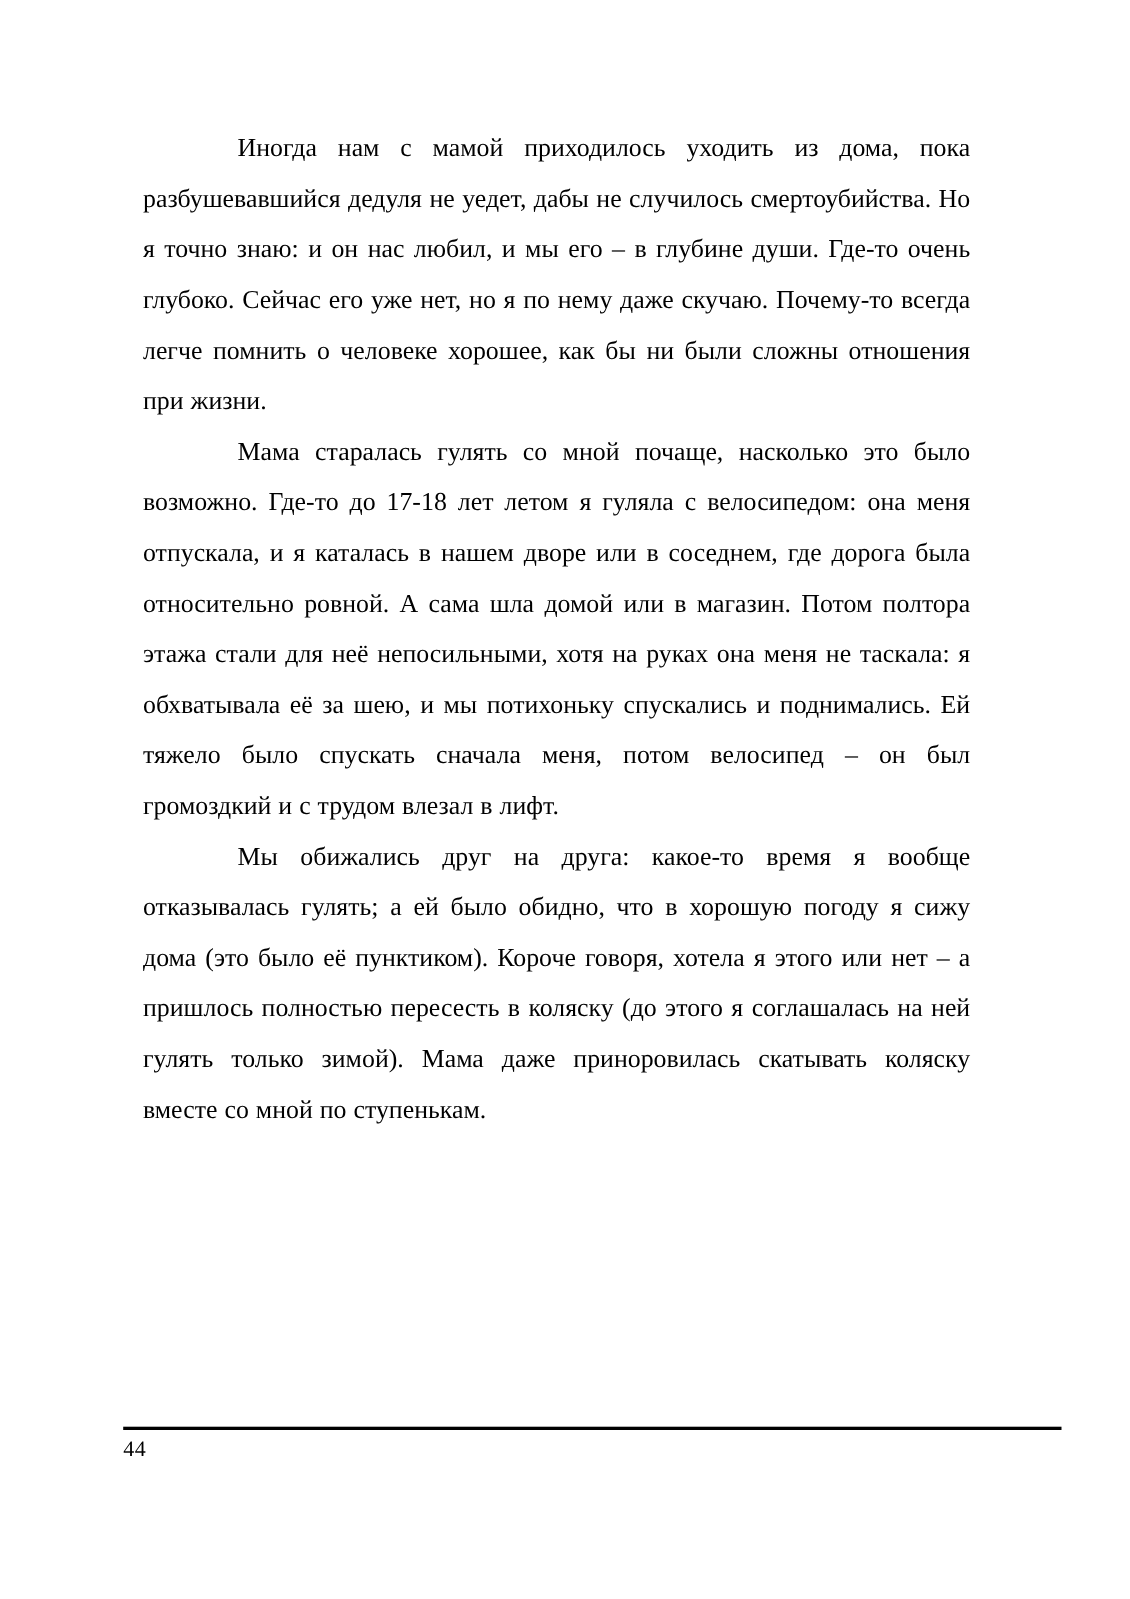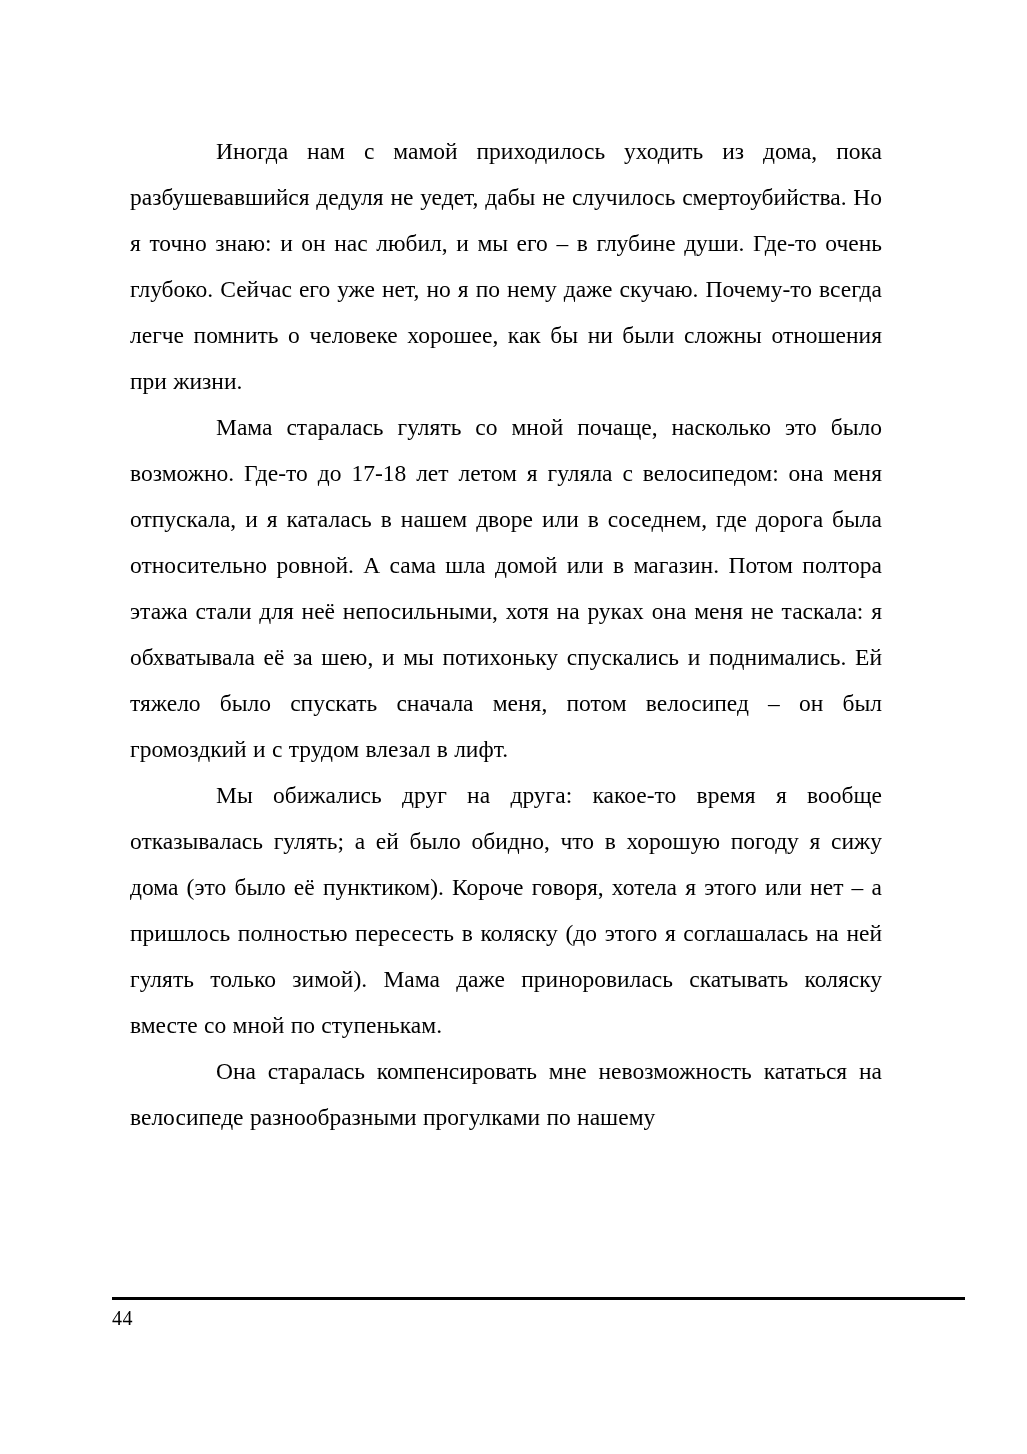--- a/index.html
+++ b/index.html
@@ -17,21 +17,21 @@
     width: 1027px;
     height: 1454px;
     margin: 0 auto;
     background: #ffffff;
     overflow: hidden;
     box-sizing: border-box;
   }
   .text-body {
     position: absolute;
     left: 130px;
-    top: 128px;
+    top: 112px;
     width: 752px;
     font-family: Liberation Serif, serif;
   }
   .para {
     margin: 0;
     font-size: 23.5px;
     line-height: 46px;
     text-align: justify;
     text-indent: 86px;
     text-justify: inter-word;
@@ -67,21 +67,20 @@
 </style>
 </head>
 <body>
 
 <div class="page">
 
   <div class="text-body">
     <p class="para">Иногда нам с мамой приходилось уходить из дома, пока разбушевавшийся дедуля не уедет, дабы не случилось смертоубийства. Но я точно знаю: и он нас любил, и мы его – в глубине души. Где-то очень глубоко. Сейчас его уже нет, но я по нему даже скучаю. Почему-то всегда легче помнить о человеке хорошее, как бы ни были сложны отношения при жизни.</p>
     <p class="para">Мама старалась гулять со мной почаще, насколько это было возможно. Где-то до 17-18 лет летом я гуляла с велосипедом: она меня отпускала, и я каталась в нашем дворе или в соседнем, где дорога была относительно ровной. А сама шла домой или в магазин. Потом полтора этажа стали для неё непосильными, хотя на руках она меня не таскала: я обхватывала её за шею, и мы потихоньку спускались и поднимались. Ей тяжело было спускать сначала меня, потом велосипед – он был громоздкий и с трудом влезал в лифт.</p>
     <p class="para">Мы обижались друг на друга: какое-то время я вообще отказывалась гулять; а ей было обидно, что в хорошую погоду я сижу дома (это было её пунктиком). Короче говоря, хотела я этого или нет – а пришлось полностью пересесть в коляску (до этого я соглашалась на ней гулять только зимой). Мама даже приноровилась скатывать коляску вместе со мной по ступенькам.</p>
-    <p class="para">Она старалась компенсировать мне невозможность кататься на велосипеде разнообразными прогулками по нашему</p>
   </div>
 
   <div class="footer">
     <div class="footer-rule"></div>
     <p class="page-number">44</p>
   </div>
 
 </div>
 
 </body></html>

